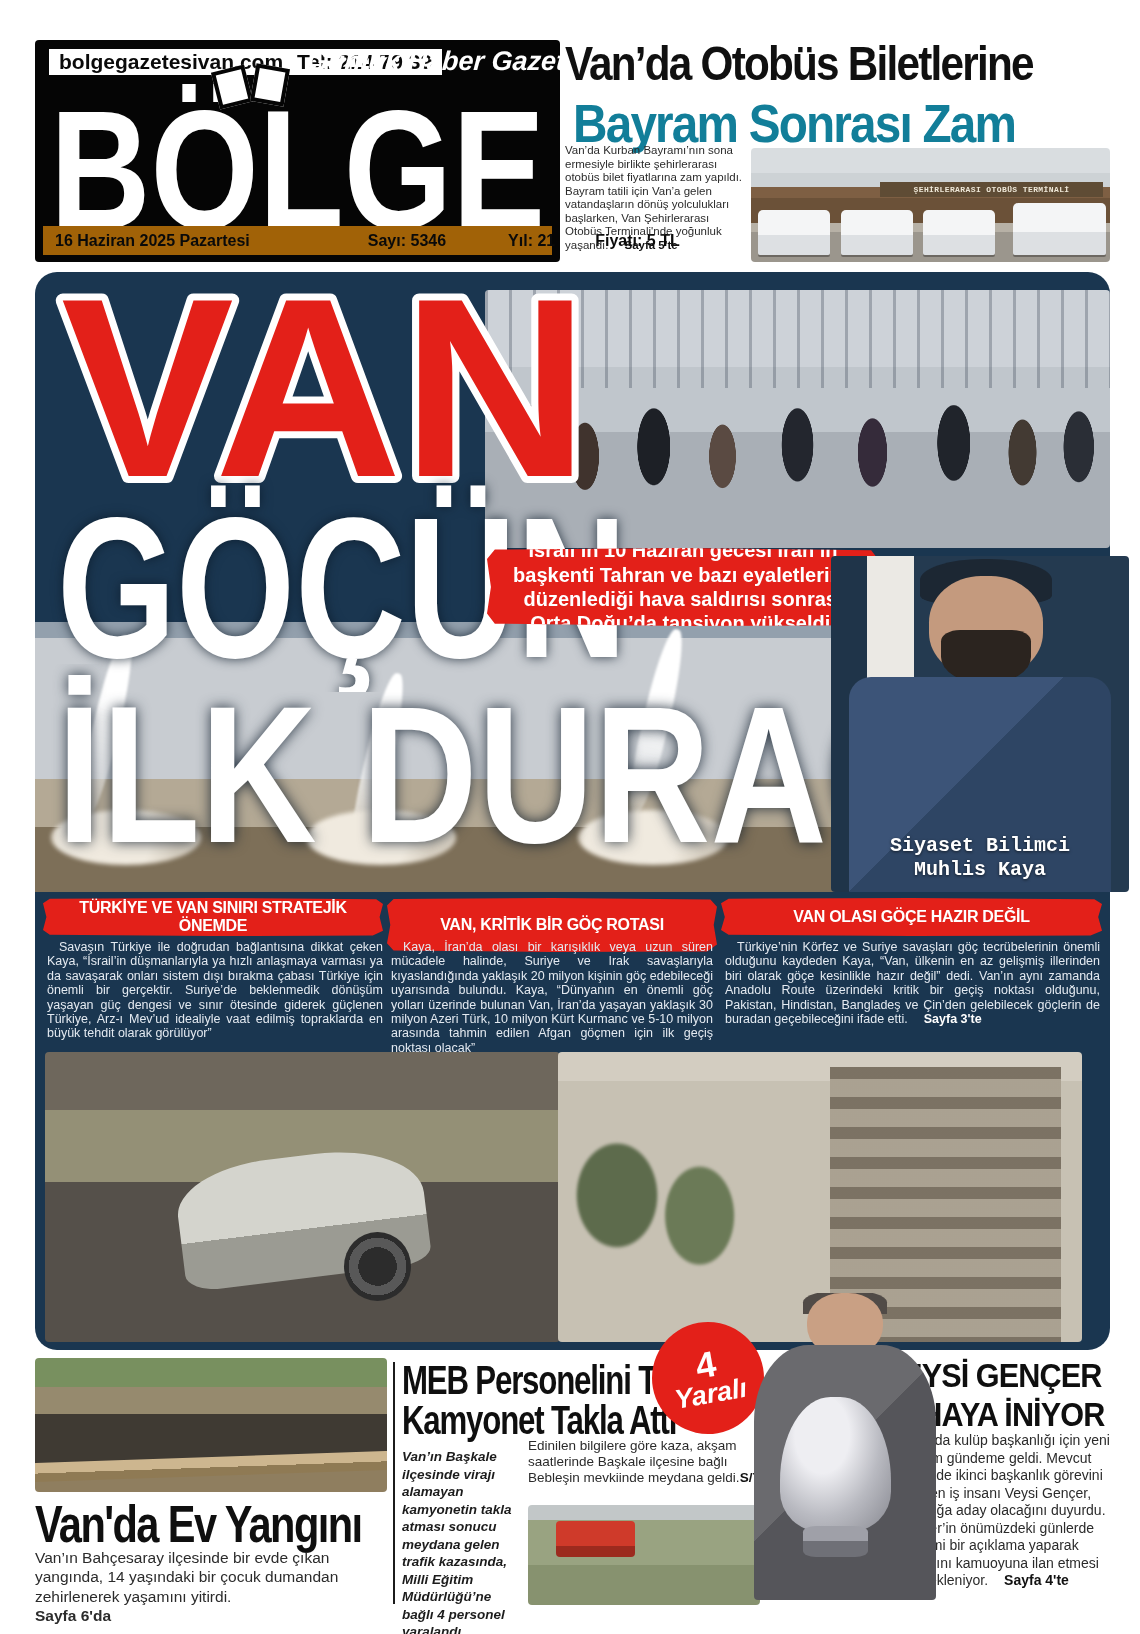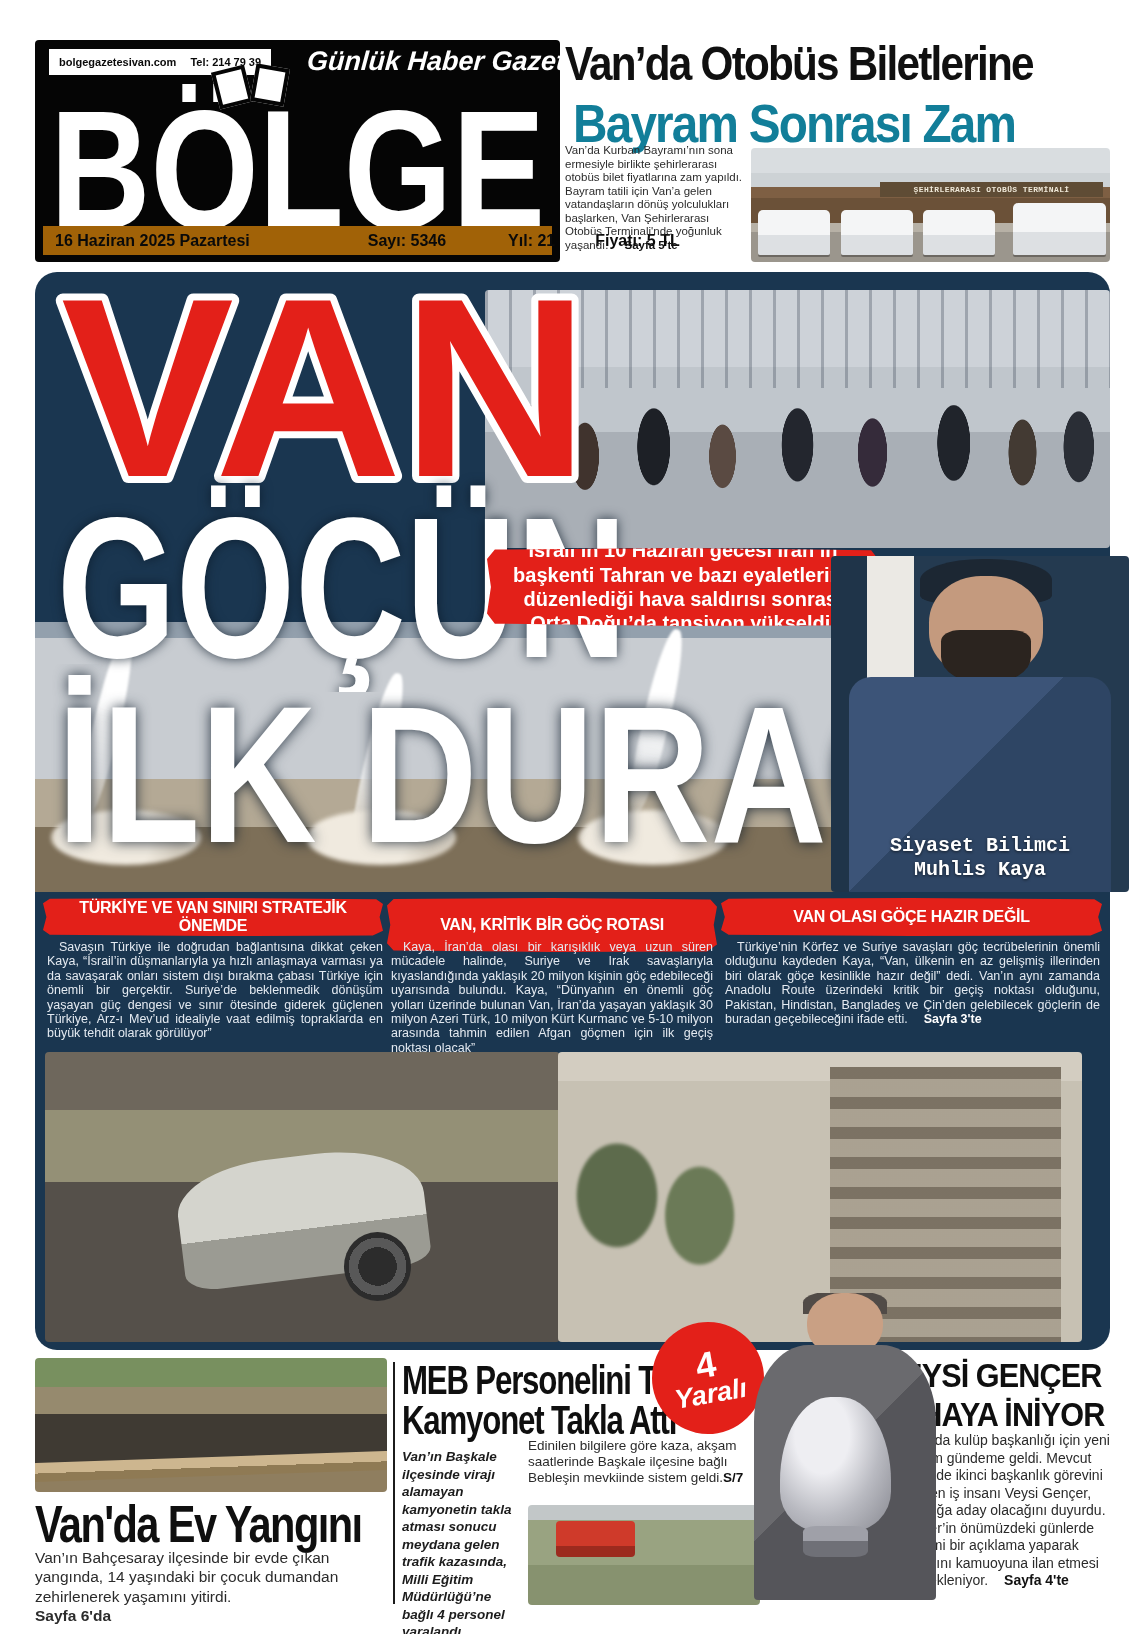--- a/index.html
+++ b/index.html
@@ -3,21 +3,21 @@
 <meta charset="utf-8">
 <style>
   html,body{margin:0;padding:0;background:#e8e8e8;}
   #page{position:relative;width:1140px;height:1634px;margin:0 auto;background:#ffffff;
         font-family:"Liberation Sans",sans-serif;overflow:hidden;}
   .abs{position:absolute;}
 
   
   .mast{background:#050505;border-radius:4px;}
   .mast-info{position:absolute;left:14px;top:9px;height:26px;background:#ffffff;display:flex;
-             align-items:center;gap:14px;padding:0 10px;font-weight:bold;font-size:11px;color:#0a0a0a;}
+             align-items:center;gap:14px;padding:0 10px;font-weight:bold;font-size:21px;color:#0a0a0a;}
   .mast-tag{position:absolute;left:272px;top:6px;width:248px;color:#ffffff;font-size:27px;
             font-weight:bold;font-style:italic;transform:skewX(-4deg);white-space:nowrap;}
   .mast-logo-svg{position:absolute;left:10px;top:36px;}
   .tassel{position:absolute;width:26px;height:30px;background:#ffffff;border:4px solid #050505;}
   .mast-strip{position:absolute;left:8px;right:8px;bottom:7px;height:29px;background:#a16207;
               display:flex;align-items:center;font-weight:bold;font-size:16px;color:#0a0a0a;}
   .mast-strip span{white-space:nowrap;}
 
   
   .h-black{font-weight:bold;color:#101010;letter-spacing:-2px;transform:scaleX(.88);transform-origin:left top;white-space:nowrap;}
@@ -221,21 +221,21 @@
   <div class="abs vline" style="left:393px;top:1362px;width:2px;height:242px;"></div>
 
   <div class="abs bh" style="left:402px;top:1358px;font-size:40px;letter-spacing:-1.5px;transform:scaleX(.78);">MEB Personelini Taşıyan</div>
   <div class="abs bh" style="left:402px;top:1398px;font-size:40px;letter-spacing:-1.5px;transform:scaleX(.78);">Kamyonet Takla Attı</div>
   <div class="abs badge" style="left:652px;top:1322px;width:112px;height:112px;">
     <div style="font-size:36px;font-weight:bold;">4</div>
     <div style="font-size:27px;font-weight:bold;font-style:italic;">Yaralı</div>
   </div>
   <div class="abs deck" style="left:402px;top:1448px;width:112px;">Van’ın Başkale ilçesinde virajı alamayan kamyonetin takla atması sonucu meydana gelen trafik kazasında, Milli Eğitim Müdürlüğü’ne bağlı 4 personel yaralandı.</div>
   <p class="abs bodytxt" style="left:528px;top:1438px;width:232px;margin:0;font-size:13.5px;line-height:1.2;">
-    <span>Edinilen bilgilere göre kaza, akşam saatlerinde Başkale ilçesine bağlı Bebleşin mevkiinde sistem geldi.</span><b class="pref tight">S/7</b>
+    <span>Edinilen bilgilere göre kaza, akşam saatlerinde Başkale ilçesine bağlı Bebleşin mevkiinde meydana geldi.</span><b class="pref tight">S/7</b>
   </p>
   <div class="abs ph photo-accident" style="left:528px;top:1505px;width:232px;height:100px;">
     <div class="firetruck"></div>
   </div>
 
   <div class="abs ph photo-trophyman" style="left:750px;top:1293px;width:190px;height:307px;z-index:5;">
     <div class="tm-hair"></div>
     <div class="tm-head"></div>
     <div class="tm-body"></div>
     <div class="tm-cup"></div>

